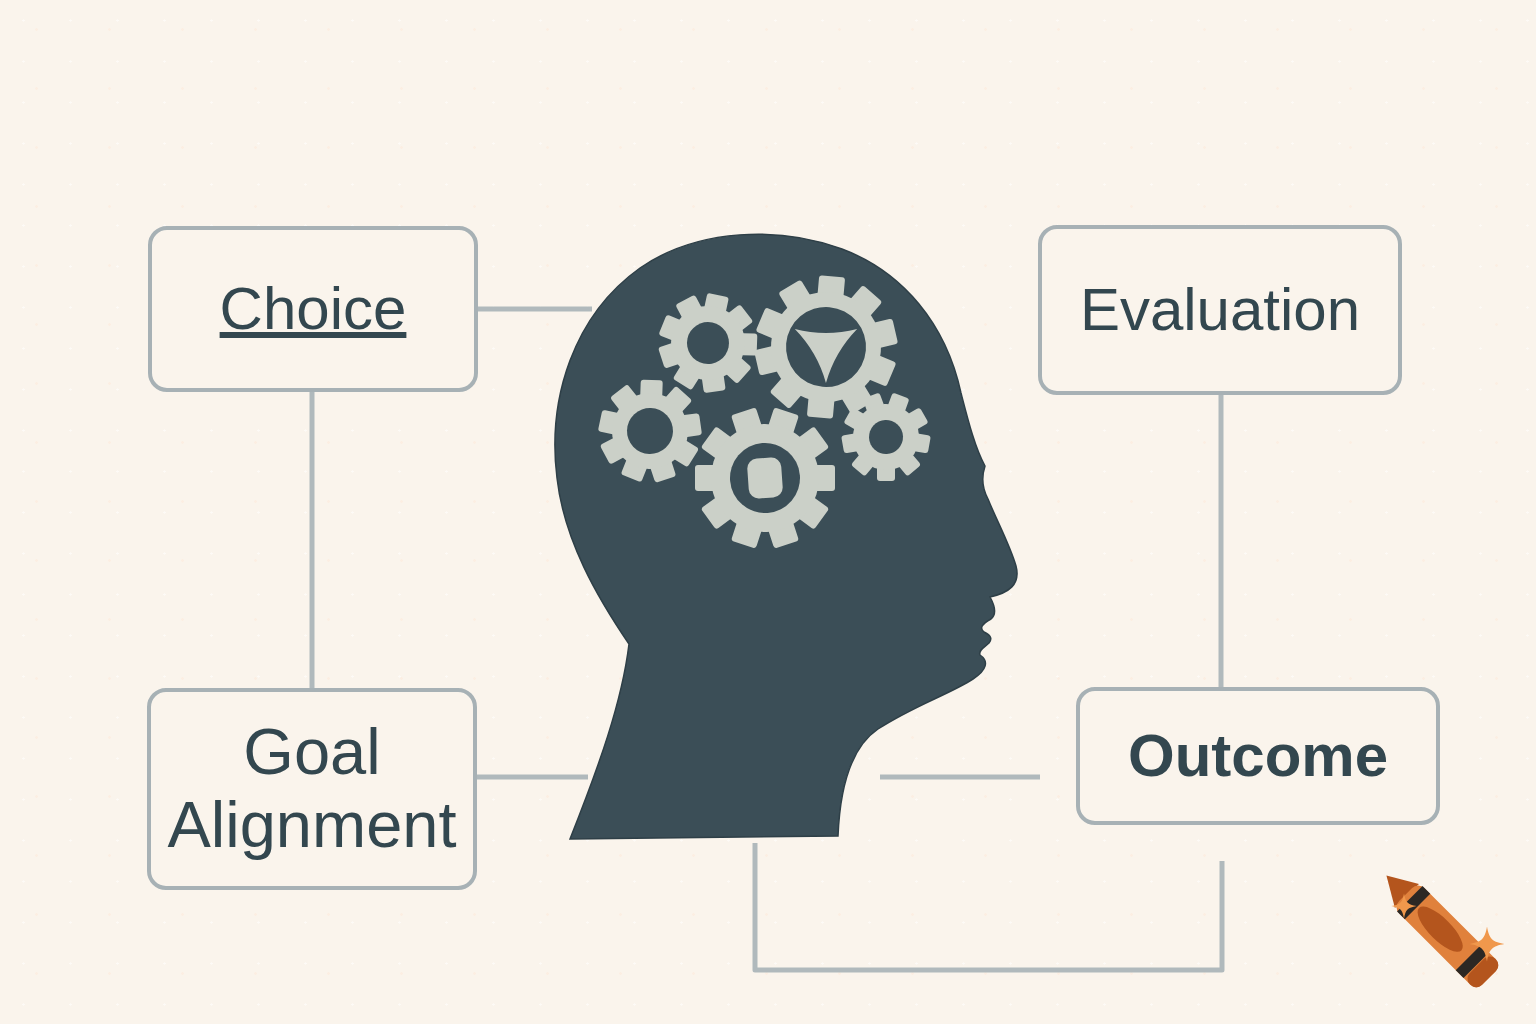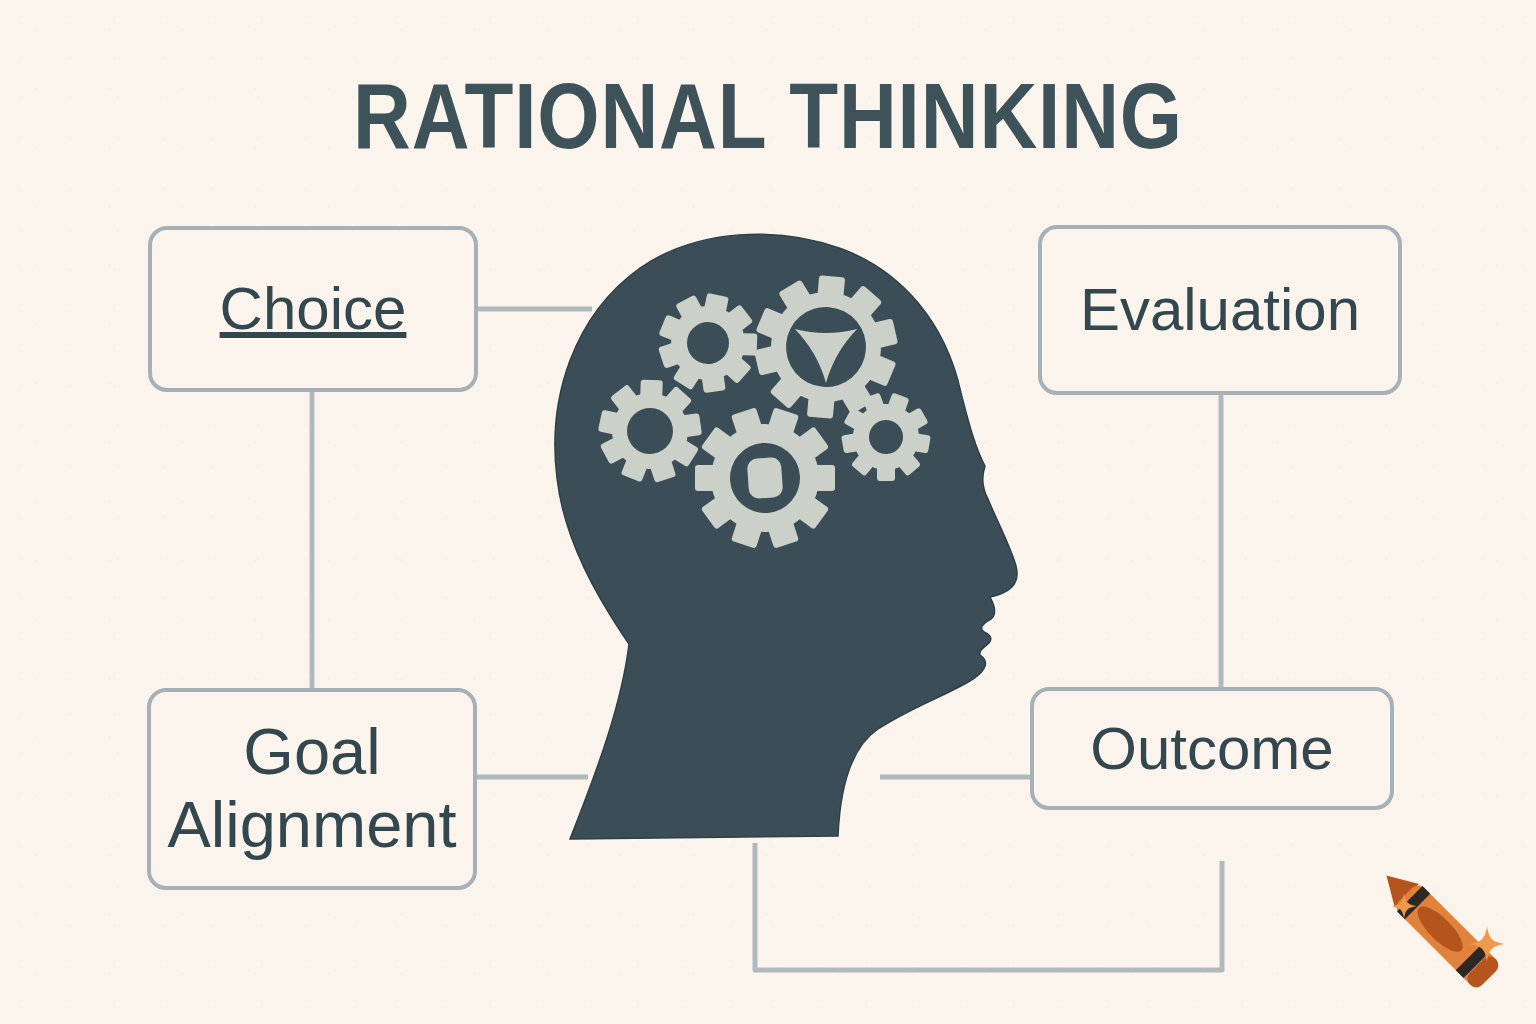--- a/index.html
+++ b/index.html
@@ -35,21 +35,21 @@
     background:#faf4ec;
     display:flex;align-items:center;justify-content:center;
     text-align:center;
     color:#33474f;
     font-size:60px;
     line-height:1.12;
   }
   .node-choice{left:148px;top:226px;width:330px;height:166px;text-decoration:underline;}
   .node-evaluation{left:1038px;top:225px;width:364px;height:170px;}
   .node-goal{left:147px;top:688px;width:330px;height:202px;font-size:65px;padding:0 12px;}
-  .node-outcome{left:1030px;top:687px;width:364px;height:123px;}
+  .node-outcome{left:1076px;top:687px;width:364px;height:138px;font-weight:bold;}
 </style>
 </head>
 <body>
 
 <div class="canvas">
 
   <svg class="art" width="1536" height="1024" viewBox="0 0 1536 1024">
 
     <g stroke="#b0b9bc" stroke-width="5" fill="none" stroke-linecap="butt" stroke-linejoin="round">
       <line x1="478" y1="309" x2="592" y2="309"></line>
@@ -178,21 +178,20 @@
         <rect x="48" y="-18" width="17" height="36" rx="8" fill="#b4551d"></rect>
         <rect x="-47" y="-18" width="11" height="36" fill="#2c2824"></rect>
         <rect x="36" y="-18" width="11" height="36" fill="#2c2824"></rect>
         <ellipse cx="-4" cy="0" rx="30" ry="11" fill="#b4551d"></ellipse>
       </g>
       <path fill="#f0984c" transform="translate(1404,906) scale(1.05)" d="M0 -12 C1.5 -3.5 3.5 -1.5 12 0 C3.5 1.5 1.5 3.5 0 12 C-1.5 3.5 -3.5 1.5 -12 0 C-3.5 -1.5 -1.5 -3.5 0 -12 Z"></path>
       <path fill="#f0984c" transform="translate(1487,944) scale(1.45)" d="M0 -12 C1.5 -3.5 3.5 -1.5 12 0 C3.5 1.5 1.5 3.5 0 12 C-1.5 3.5 -3.5 1.5 -12 0 C-3.5 -1.5 -1.5 -3.5 0 -12 Z"></path>
     </g>
   </svg>
 
-  <h1 class="title"><span>RATIONAL THINKING</span></h1>
 
   <div class="node node-choice">
     <span>Choice</span>
   </div>
 
   <div class="node node-evaluation">
     <span>Evaluation</span>
   </div>
 
   <div class="node node-goal">

